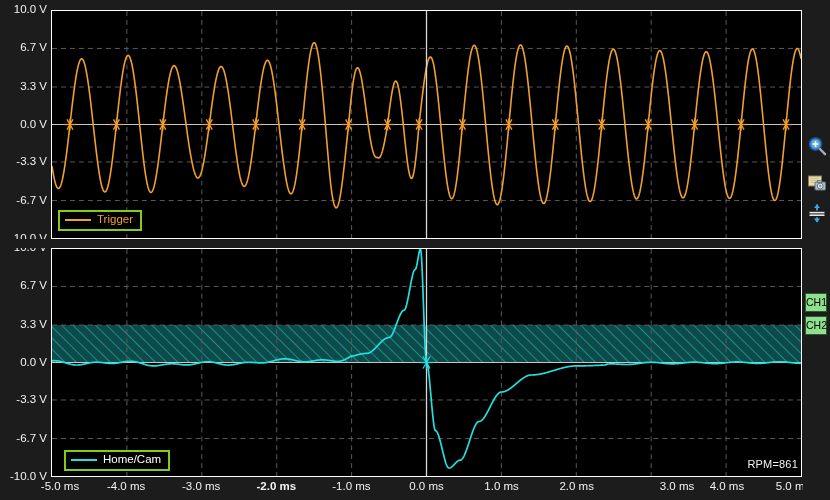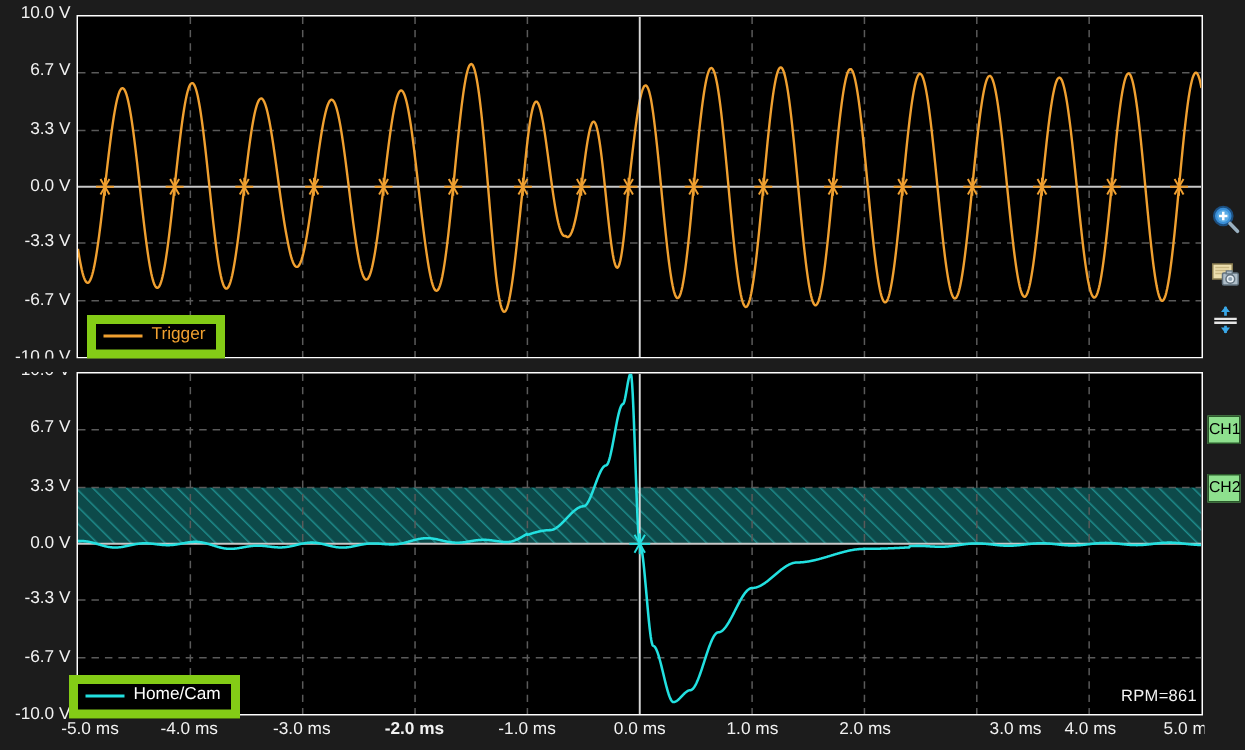--- a/index.html
+++ b/index.html
@@ -75,31 +75,31 @@
   }
   .xlab {
     position: absolute;
     transform: translateX(-50%);
     white-space: nowrap;
     line-height: 1;
     top: 0;
   }
   .legend {
     position: absolute;
-    border: 6px solid #84cc16;
+    border: 2px solid #84cc16;
     background: #000000;
     padding: 2px 7px 3px 5px;
     display: flex;
     align-items: center;
     gap: 6px;
     font-size: 11.5px;
     line-height: 1;
   }
   #legend-top { left: 58px; top: 210px; }
-  #legend-bottom { left: 46px; top: 450px; align-items: center; }
+  #legend-bottom { left: 64px; top: 450px; align-items: center; }
   .legend-swatch {
     display: inline-block;
     width: 26px;
     height: 2px;
   }
   .legend-label-trigger { color: #f0a030; }
   .legend-label-home { color: #ffffff; }
   #rpm-readout {
     position: absolute;
     right: 32px;
@@ -133,21 +133,21 @@
     height: 19px;
     background: #8ee08e;
     border: 1px solid #2b5a2b;
     box-sizing: border-box;
     color: #000000;
     font-size: 10.5px;
     line-height: 17px;
     text-align: center;
     cursor: pointer;
   }
-  #ch1-badge { top: 277px; }
+  #ch1-badge { top: 293px; }
   #ch2-badge { top: 316px; }
   .panel-gap {
     position: absolute;
     left: 0;
     top: 239px;
     width: 830px;
     height: 9px;
     background: #1c1c1c;
   }
 </style>

